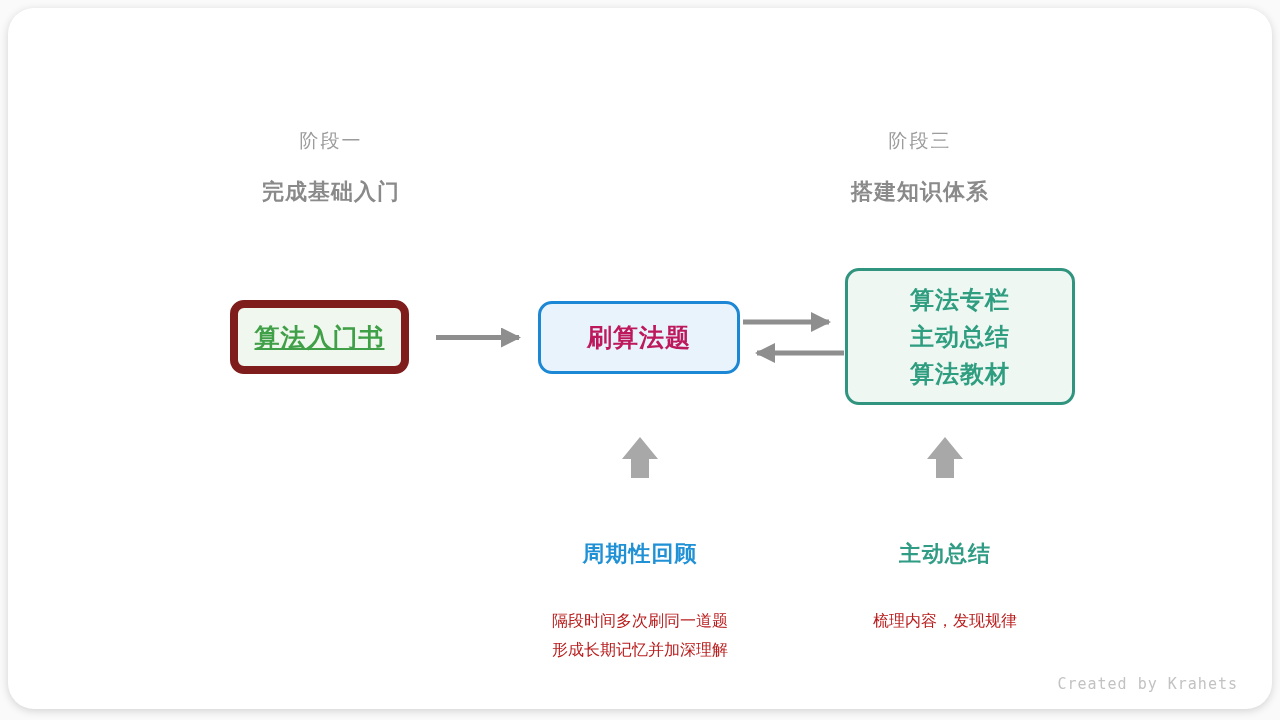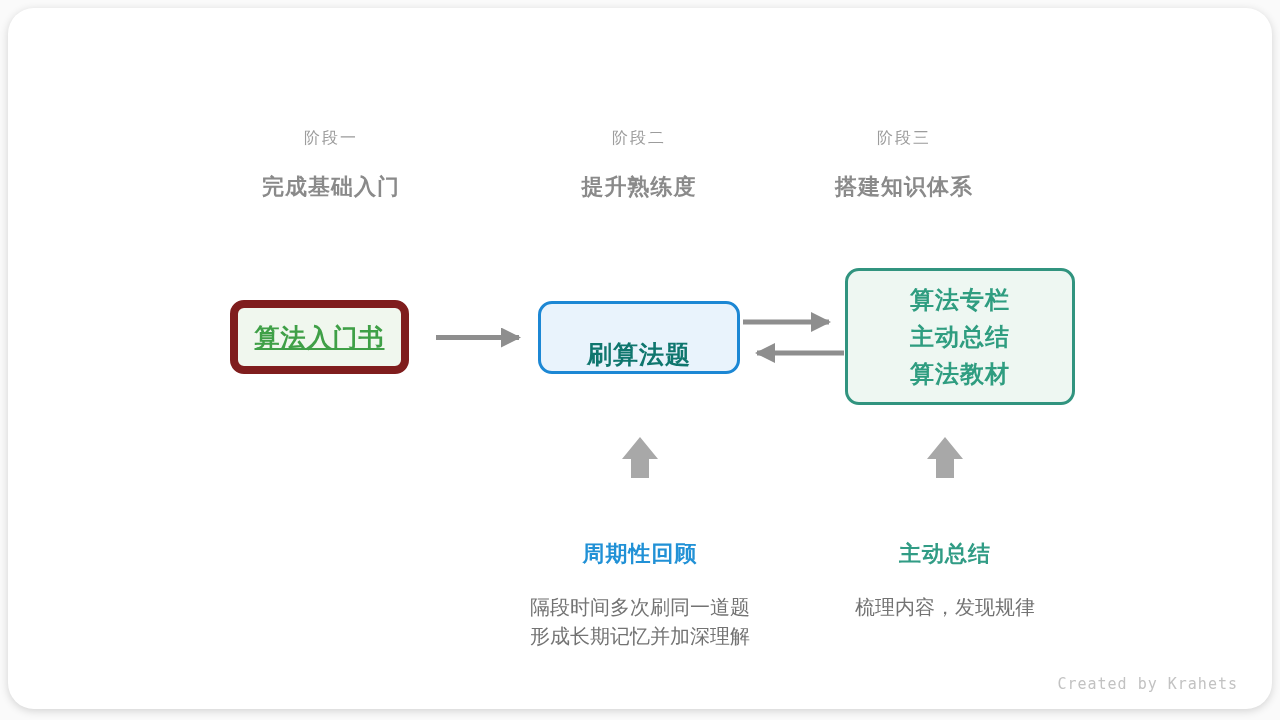--- a/index.html
+++ b/index.html
@@ -12,82 +12,78 @@
   .canvas { position: relative; width: 1280px; height: 720px; }
   .card {
     position: absolute; left: 8px; top: 8px;
     width: 1264px; height: 701px;
     background: #ffffff;
     border-radius: 26px;
     box-shadow: 0 2px 9px rgba(0,0,0,0.16);
   }
   .stage { position: absolute; width: 260px; text-align: center; }
   .stage-label {
-    font-size: 16px; color: #9c9c9c; letter-spacing: 2px;
+    font-size: 19px; color: #9c9c9c; letter-spacing: 2px;
   }
   .stage-subtitle {
     margin-top: 23px; font-size: 22px; font-weight: bold;
     color: #8a8a8a; letter-spacing: 1px;
   }
   .stage-1 { left: 201px; top: 128px; }
   .stage-2 { left: 509px; top: 128px; }
-  .stage-3 { left: 774px; top: 128px; }
+  .stage-3 { left: 790px; top: 128px; }
 
   .node {
     position: absolute;
     display: flex; flex-direction: column;
     align-items: center; justify-content: center;
     border-radius: 14px;
     font-weight: bold; font-size: 25px;
     letter-spacing: 1px;
   }
   .node-intro {
     left: 230px; top: 300px; width: 179px; height: 74px;
     border: 8px solid #7f1d1d; background: #f0f7ee; color: #3fa047; text-decoration: underline;
   }
   .node-practice {
     left: 538px; top: 301px; width: 202px; height: 73px;
-    border: 3px solid #1c87d4; background: #e9f3fc; color: #0f766e; justify-content: flex-end;
+    border: 3px solid #1c87d4; background: #e9f3fc; color: #be185d;
   }
   .node-knowledge {
     left: 845px; top: 268px; width: 230px; height: 137px;
     border: 3px solid #31947f; background: #eef7f2; color: #2f9d80;
     font-size: 24px;
   }
   .node-knowledge .node-line { line-height: 37px; }
 
   svg.connectors { position: absolute; left: 0; top: 0; width: 1280px; height: 720px; pointer-events: none; }
 
   .annotation { position: absolute; width: 300px; text-align: center; }
   .annotation-title { font-size: 22px; font-weight: bold; letter-spacing: 1px; margin-top: 28px; }
   .annotation-title.blue { color: #2191d6; }
   .annotation-title.teal { color: #319c85; }
-  .annotation-desc { margin-top: 24px; font-size: 20px; color: #737373; line-height: 29px; }
+  .annotation-desc { margin-top: 37px; font-size: 16px; color: #b91c1c; line-height: 29px; }
   .annotation-mid  { left: 490px; top: 511px; }
   .annotation-right { left: 795px; top: 511px; }
 
   .credit {
     position: absolute; right: 42px; top: 675px;
     font-family: "DejaVu Sans Mono", "Liberation Mono", monospace;
     font-size: 15px; color: #c2c2c2; letter-spacing: 1px;
   }
 </style>
 </head>
 <body>
 
 <div class="canvas">
   <div class="card"></div>
 
   <div class="stage stage-1">
     <div class="stage-label">阶段一</div>
     <div class="stage-subtitle">完成基础入门</div>
-  </div>
-  <div class="stage stage-2">
-    <div class="stage-label">阶段二</div>
-    <div class="stage-subtitle">提升熟练度</div>
   </div>
   <div class="stage stage-3">
     <div class="stage-label">阶段三</div>
     <div class="stage-subtitle">搭建知识体系</div>
   </div>
 
   <div class="node node-intro">
     <span class="node-line">算法入门书</span>
   </div>
   <div class="node node-practice">

